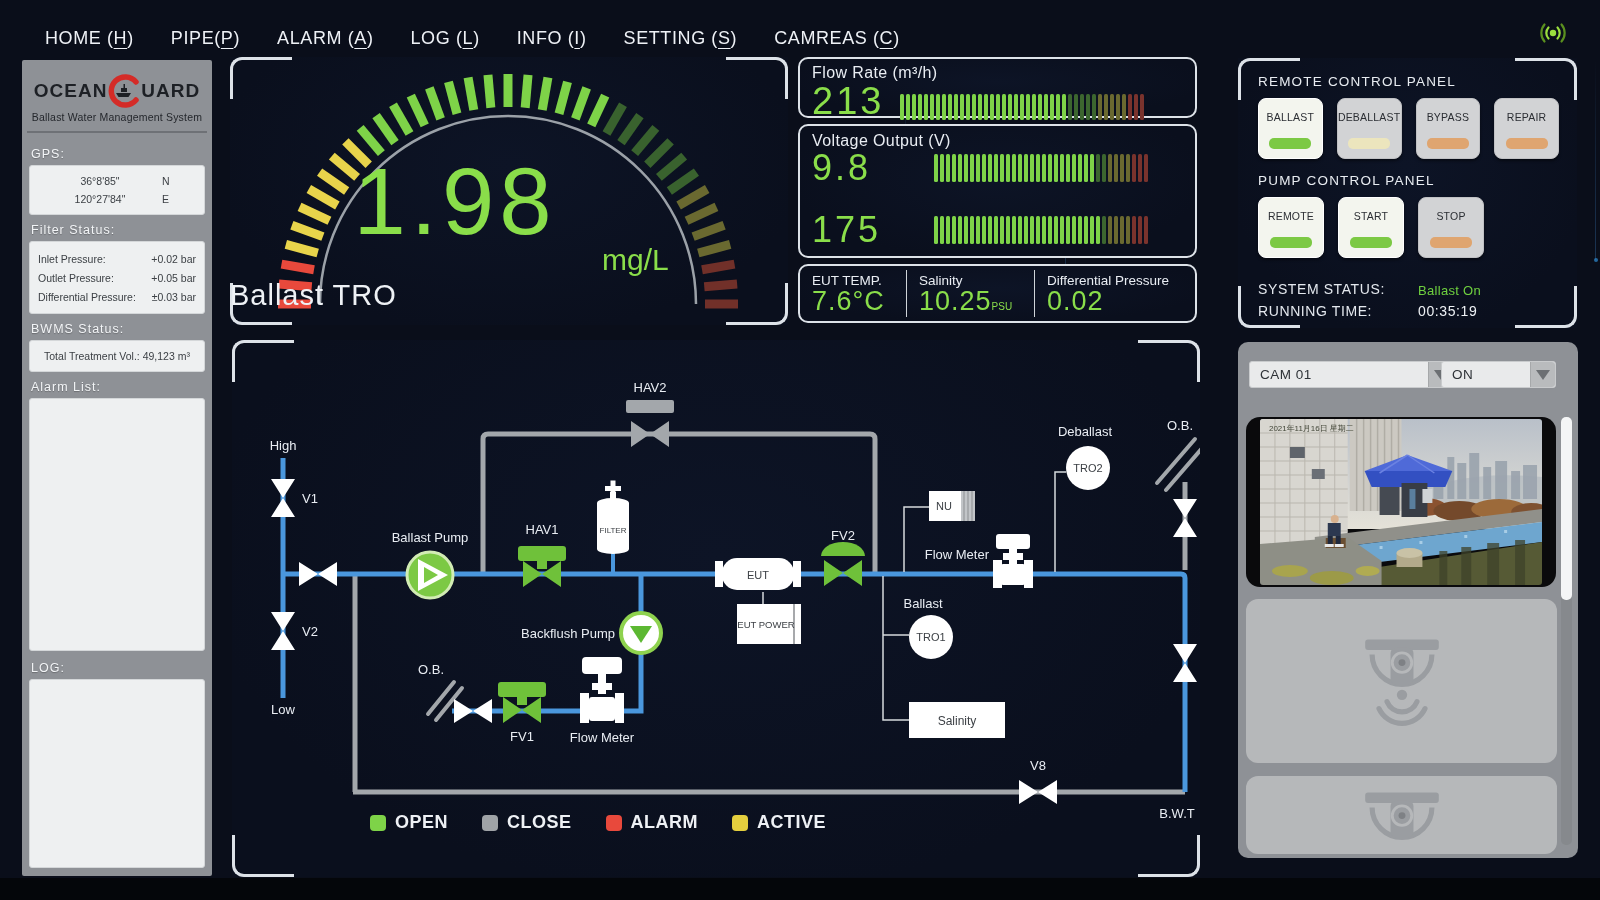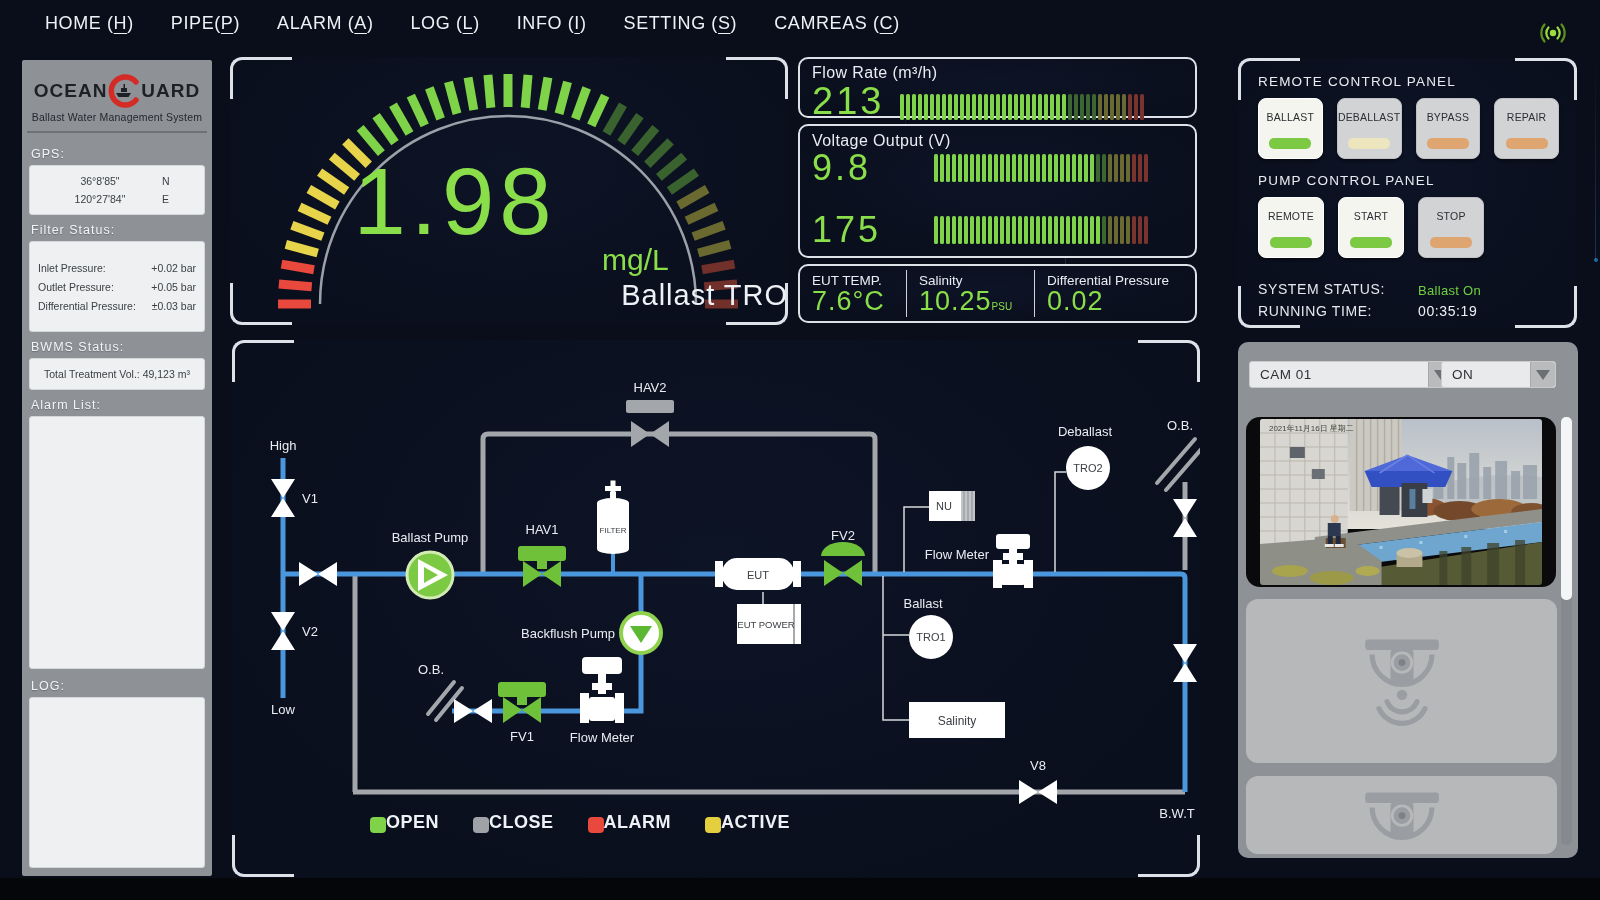--- a/index.html
+++ b/index.html
@@ -9,21 +9,21 @@
   }
   *{margin:0;padding:0;box-sizing:border-box}
   html,body{width:1600px;height:900px;overflow:hidden}
   body{background:#0a0e1a;font-family:"Liberation Sans",sans-serif;position:relative;color:#e9edf3}
   #bg-decor{position:absolute;inset:0;pointer-events:none}
   .streak{position:absolute;width:1px;background:linear-gradient(to bottom,rgba(43,91,143,0),rgba(43,91,143,.5))}
   .streak i{position:absolute;bottom:-2px;left:-1.5px;width:4px;height:4px;border-radius:50%;background:#2e86c8;opacity:.75}
   .bottom-strip{position:absolute;left:0;right:0;bottom:0;height:22px;background:#04060a}
 
   
-  #nav{position:absolute;left:45px;top:13px;display:flex;gap:37px;align-items:center}
+  #nav{position:absolute;left:45px;top:28px;display:flex;gap:37px;align-items:center}
   .nav-item{font-size:18px;letter-spacing:.6px;color:#eef1f6;cursor:pointer;white-space:nowrap}
   .nav-item .u{text-decoration:underline;text-underline-offset:4px}
   #signal-icon{position:absolute;right:32px;top:20px;width:30px;height:26px}
 
   
   .panel{position:absolute;background:radial-gradient(ellipse at 50% 40%, #0d1426 0%, #0a0f1d 75%)}
   .brk{position:absolute;inset:0;pointer-events:none}
   .brk b{position:absolute;width:62px;height:42px;border:3px solid var(--panel-frame)}
   .brk b.tl{left:0;top:0;border-right:0;border-bottom:0;border-top-left-radius:12px}
   .brk b.tr{right:0;top:0;border-left:0;border-bottom:0;border-top-right-radius:12px}
@@ -37,33 +37,33 @@
   .logo-line{display:flex;align-items:center;justify-content:center;gap:1px;margin-top:6px}
   .logo-word{font-size:19px;font-weight:bold;color:#1d2025;letter-spacing:1px}
   .logo-tagline{text-align:center;font-size:10.5px;color:#24272c;margin-top:3px;letter-spacing:.2px}
   .logo-sep{border-bottom:2px solid #6e7176;margin:8px -2px 6px}
   .side-label{font-size:12.5px;color:#f3f5f7;letter-spacing:1px;margin:8px 2px 4px;text-shadow:0 1px 1px rgba(0,0,0,.25)}
   .white-box{background:#eef0f1;border:1px solid #d4d7d9;border-radius:3px;color:#3c4045;font-size:10.5px}
   .gps-box{padding:6px 8px}
   .gps-row{display:flex;padding:3px 0}
   .gps-coord{flex:1;text-align:center}
   .gps-hemi{width:34px;text-align:left}
-  .fs-box{padding:16px 8px}
+  .fs-box{padding:7px 8px}
   .fs-row{display:flex;justify-content:space-between;padding:3.5px 0}
   .bwms-box{padding:9px 4px;text-align:center}
   .alarm-box{height:253px;margin-bottom:2px}
   .log-box{flex:1}
 
   
   #gauge-panel{left:230px;top:57px;width:558px;height:268px}
   #gauge-svg{position:absolute;inset:0}
   .gauge-value{position:absolute;left:0;top:98px;width:450px;text-align:center;font-size:94px;
                letter-spacing:5px;color:var(--value-green);line-height:1;font-weight:400}
   .gauge-unit{position:absolute;left:372px;top:186px;font-size:30px;color:var(--value-green)}
-  .gauge-label{position:absolute;left:0;top:222px;width:100%;text-align:right;font-size:29px;color:#eef1f5;letter-spacing:1px}
+  .gauge-label{position:absolute;left:0;top:222px;width:100%;text-align:left;font-size:29px;color:#eef1f5;letter-spacing:1px}
 
   
   .meter-label{font-size:16px;color:#e9edf3;letter-spacing:.4px}
   .meter-value{color:var(--value-green);letter-spacing:3px;line-height:1;font-weight:400}
   .seg-track{display:flex;gap:2px;align-items:center}
   .seg-track span{flex:none;width:4px;border-radius:1.5px}
   #flow-panel{left:798px;top:57px;width:399px;height:61px;padding:5px 10px 6px 12px;display:flex;flex-direction:column}
   #flow-panel .row{display:flex;align-items:flex-end;gap:16px;flex:1}
   #flow-panel .meter-value{font-size:38px}
   #flow-panel .seg-track span{height:26px}
@@ -113,21 +113,21 @@
   .scrollbar{position:absolute;left:323px;top:75px;width:11px;height:428px;background:#86898d;border-radius:5px}
   .scrollbar .thumb{position:absolute;left:0;top:0;width:11px;height:183px;background:#f4f5f6;border-radius:5px}
 
   
   #diagram-panel{left:232px;top:340px;width:968px;height:537px}
   #diagram-svg{position:absolute;inset:0}
   #diagram-svg text{font-family:"Liberation Sans",sans-serif}
   .dlabel{font-size:13px;fill:#e9edf3}
   .dlabel-dark{fill:#3c4045}
   #legend{position:absolute;left:138px;top:472px;display:flex;gap:34px;align-items:center}
-  .legend-item{display:flex;align-items:flex-end;}
+  .legend-item{display:flex;align-items:center;gap:9px}
   .legend-item .sw{width:16px;height:16px;border-radius:4px}
   .legend-item .lt{font-size:18px;font-weight:600;letter-spacing:.5px;color:#eef1f5}
 </style>
 </head>
 <body>
 
 <div id="bg-decor">
     <div class="streak" style="left: 255px; top: 70px; height: 140px;">
       <i></i>
     </div>

